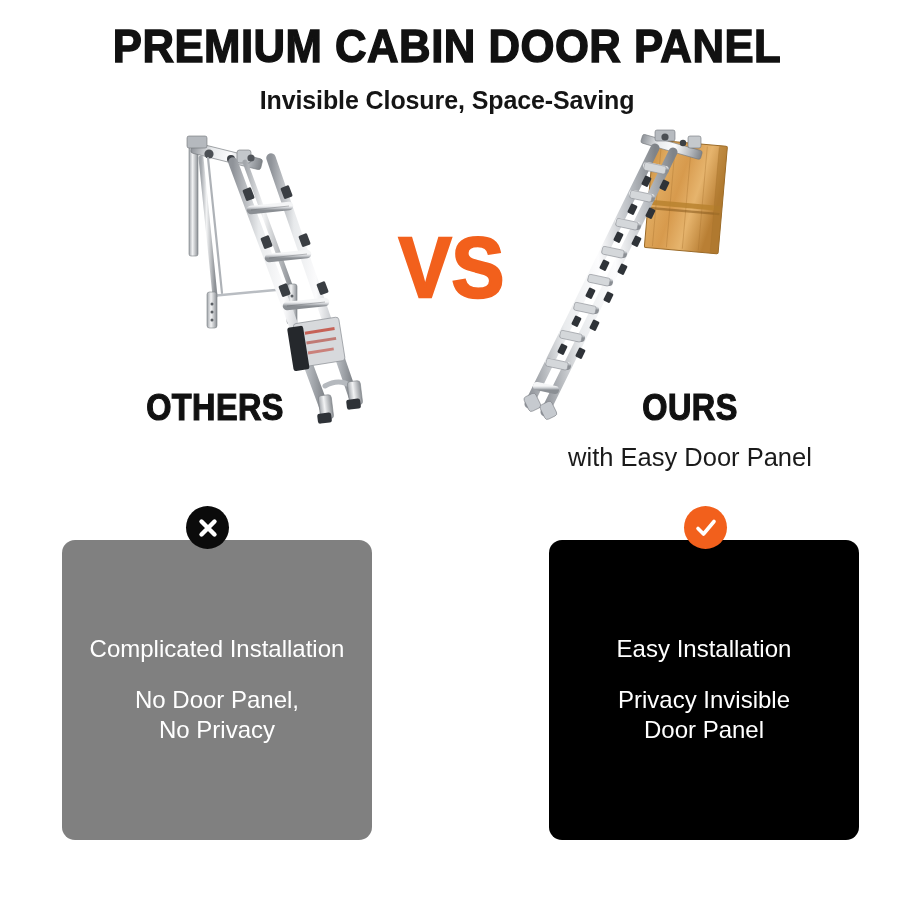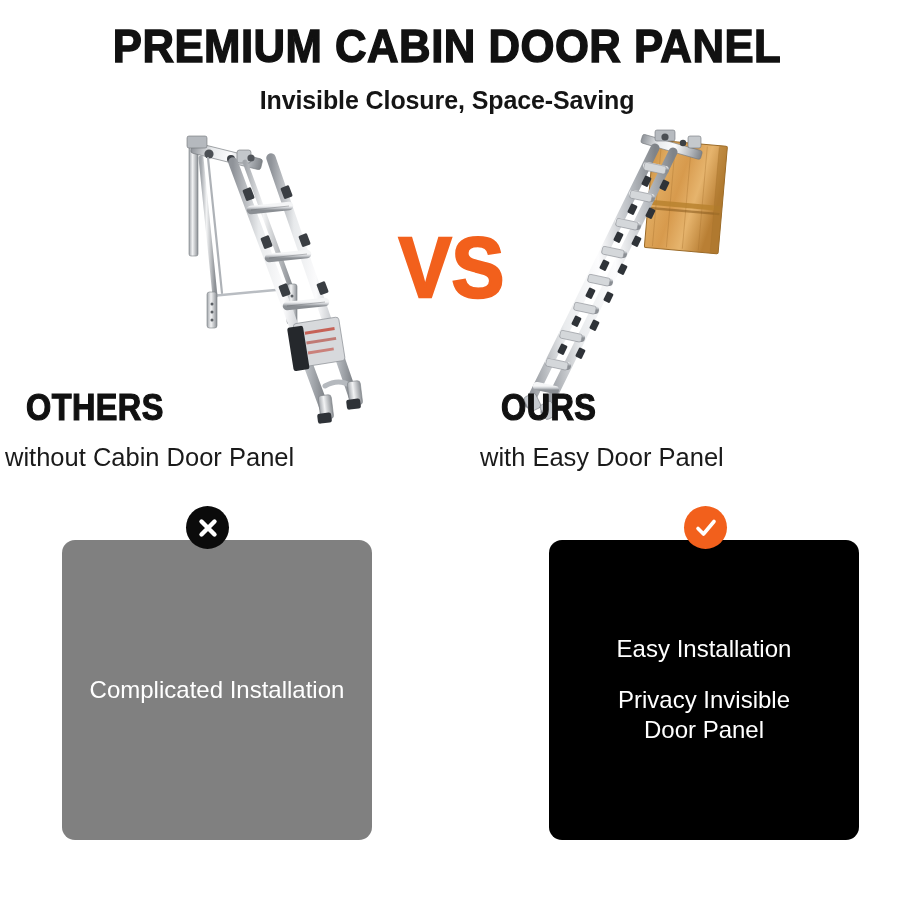--- a/index.html
+++ b/index.html
@@ -54,21 +54,21 @@
     font-weight:700;
     font-size:86px;
     line-height:1;
     color:#F2601C;
     transform:scaleX(0.92);
     -webkit-text-stroke:2.5px #F2601C;
     z-index:5;
   }
 
   
-  .col-heading { position:absolute; text-align:left; width:420px; }
+  .col-heading { position:absolute; text-align:center; width:420px; }
   #heading-others { left:5px;   top:390px; }
   #heading-ours   { left:480px; top:390px; }
 
   .heading-big {
     font-weight:700;
     font-size:36px;
     line-height:1;
     color:#111111;
     transform:scaleX(0.90);
     -webkit-text-stroke:1.2px #111111;
@@ -320,30 +320,31 @@
       </g>
 
       <rect x="18" y="270" width="13" height="16" rx="3" fill="#c6cacf" stroke="#7c8085" stroke-width="0.6" transform="rotate(-26 18 270)"></rect>
       <rect x="34" y="278" width="13" height="16" rx="3" fill="#c6cacf" stroke="#7c8085" stroke-width="0.6" transform="rotate(-26 34 278)"></rect>
     </svg>
   </div>
 </div>
 
 <div class="col-heading" id="heading-others">
   <div class="heading-big">OTHERS</div>
-  <div class="heading-sub">without Cabin Door Panel</div>
 </div>
 
 <div class="col-heading" id="heading-ours">
   <div class="heading-big">OURS</div>
   <div class="heading-sub">with Easy Door Panel</div>
 </div>
 
 <div class="panel" id="panel-others">
   <div class="panel-line">Complicated Installation</div>
+  <div class="panel-line">No Door Panel,
+No Privacy</div>
 </div>
 
 <div class="panel" id="panel-ours">
   <div class="panel-line">Easy Installation</div>
   <div class="panel-line">Privacy Invisible
 Door Panel</div>
 </div>
 
 <div class="badge" id="badge-cross">
   <svg width="24" height="24" viewBox="0 0 24 24">

